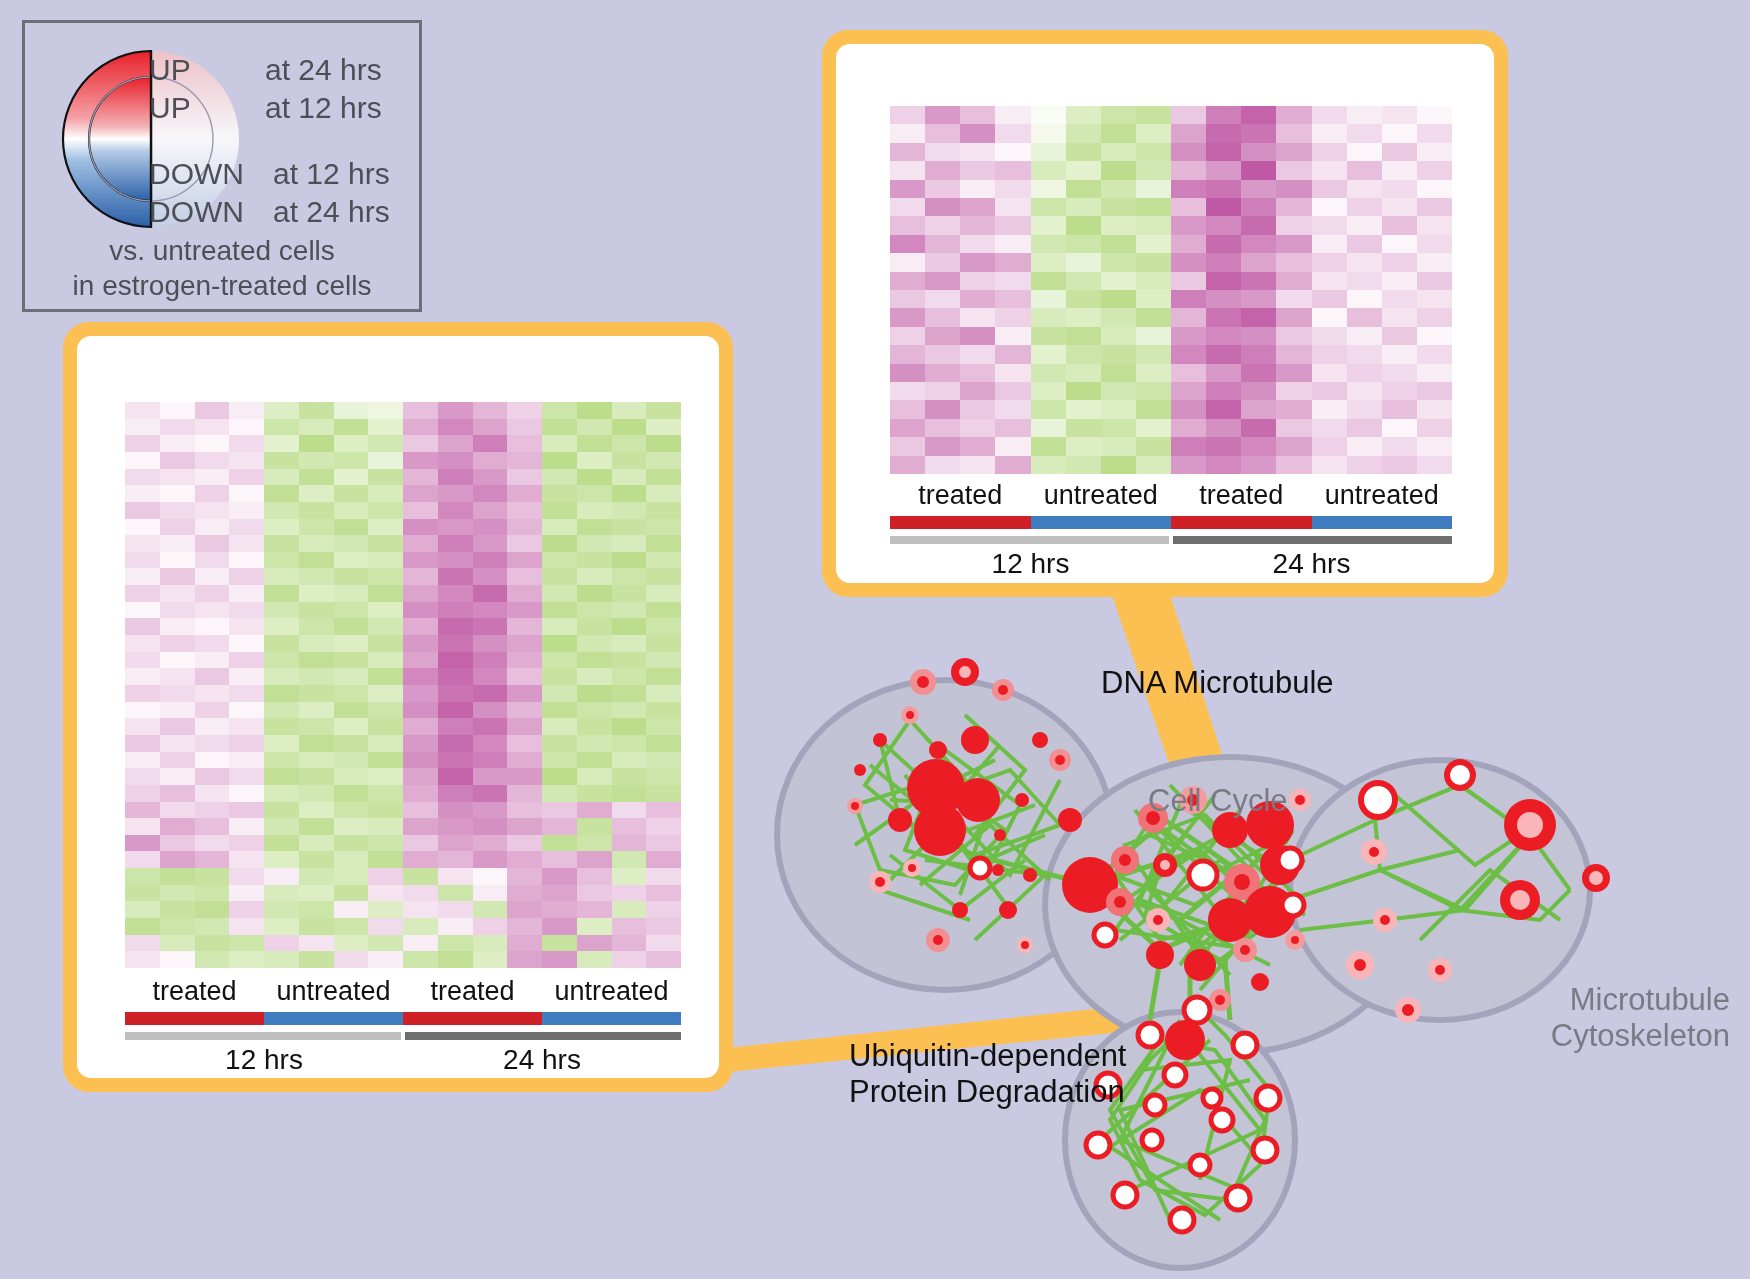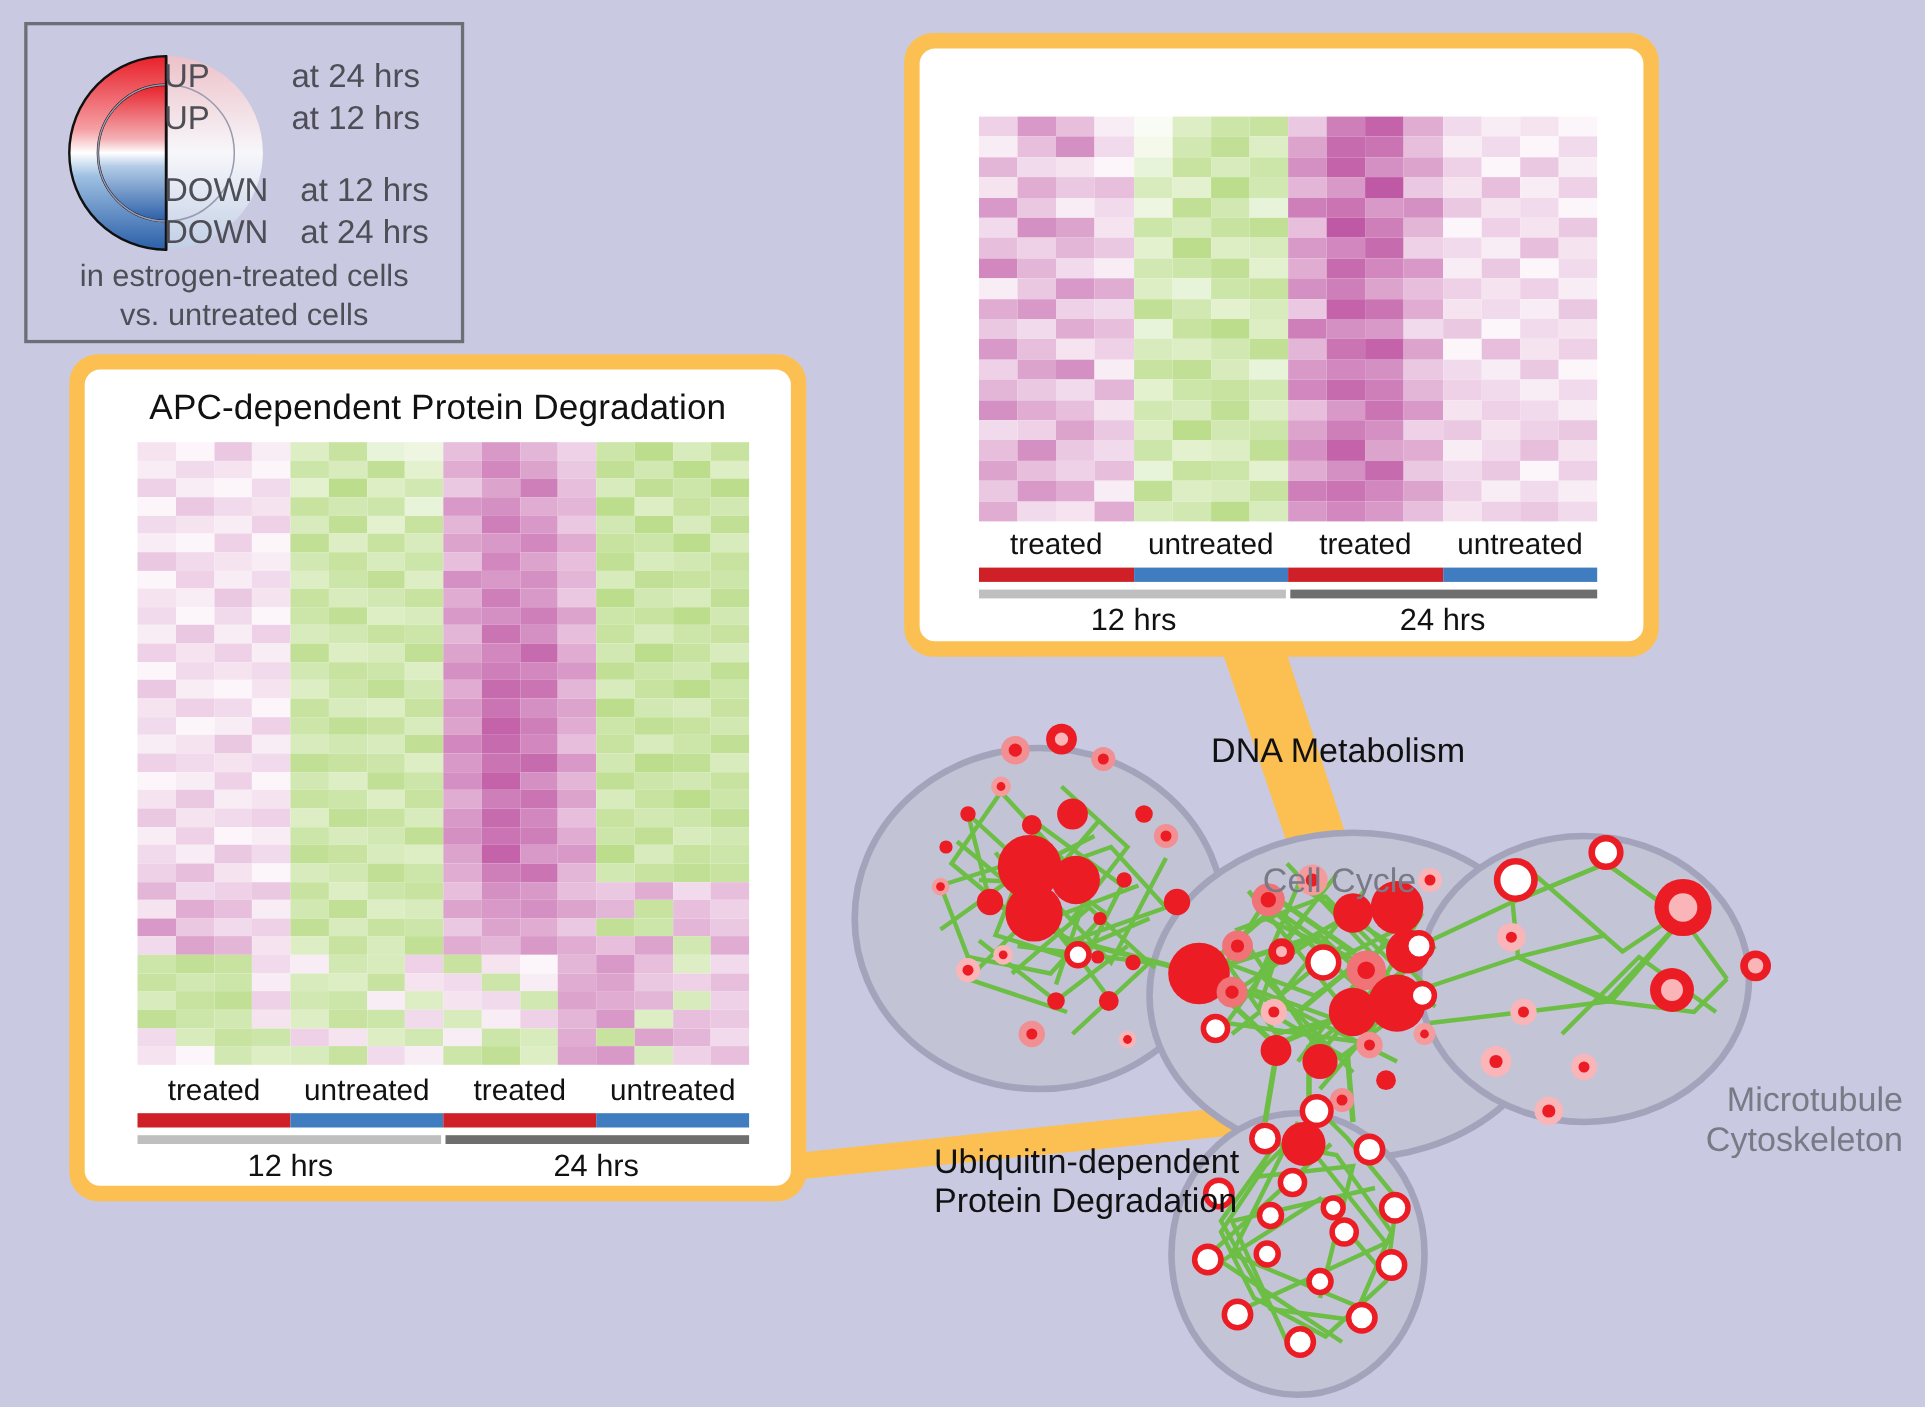--- a/index.html
+++ b/index.html
@@ -134,22 +134,22 @@
     <div class="wl" style="left:124px; top:68px;">UP</div>
     <div class="wl" style="left:240px; top:68px;">at 12 hrs</div>
 
     <div class="wl" style="left:124px; top:134px;">DOWN</div>
     <div class="wl" style="left:248px; top:134px;">at 12 hrs</div>
 
     <div class="wl" style="left:124px; top:172px;">DOWN</div>
     <div class="wl" style="left:248px; top:172px;">at 24 hrs</div>
 
     <div id="cw-footer">
+      <div>vs. untreated cells</div>
       <div>in estrogen-treated cells</div>
-      <div>vs. untreated cells</div>
     </div>
   </div>
 
 
   <div class="panel" id="repfork-panel">
     <div class="panel-inner">
       <div class="heatmap" id="hm-rep" style="left: 54px; top: 62px; width: 562px; height: 368px; grid-template-columns: repeat(16, 1fr); grid-template-rows: repeat(20, 1fr);">
           <div class="hm-cell" style="background: rgb(238, 209, 230);"></div>
           <div class="hm-cell" style="background: rgb(217, 153, 200);"></div>
           <div class="hm-cell" style="background: rgb(231, 190, 220);"></div>
@@ -490,21 +490,20 @@
         </div>
       <div class="time-labels" id="tl-rep" style="left:54px; top:504px; width:562px;">
           <div>12 hrs</div>
           <div>24 hrs</div>
         </div>
     </div>
   </div>
 
   <div class="panel" id="apc-panel">
     <div class="panel-inner">
-      <div class="panel-title">APC-dependent Protein Degradation</div>
       <div class="heatmap" id="hm-apc" style="left: 48px; top: 66px; width: 556px; height: 566px; grid-template-columns: repeat(16, 1fr); grid-template-rows: repeat(34, 1fr);">
           <div class="hm-cell" style="background: rgb(245, 227, 240);"></div>
           <div class="hm-cell" style="background: rgb(252, 246, 250);"></div>
           <div class="hm-cell" style="background: rgb(234, 200, 225);"></div>
           <div class="hm-cell" style="background: rgb(248, 237, 245);"></div>
           <div class="hm-cell" style="background: rgb(221, 238, 197);"></div>
           <div class="hm-cell" style="background: rgb(199, 227, 159);"></div>
           <div class="hm-cell" style="background: rgb(232, 244, 217);"></div>
           <div class="hm-cell" style="background: rgb(238, 246, 226);"></div>
           <div class="hm-cell" style="background: rgb(231, 190, 220);"></div>
@@ -1252,20 +1251,20 @@
         <circle cx="462" cy="500" r="11" fill="#ffffff" stroke="#ec1c24" stroke-width="5"></circle>
         <circle cx="392" cy="520" r="10" fill="#ffffff" stroke="#ec1c24" stroke-width="5"></circle>
         <circle cx="440" cy="545" r="10" fill="#ffffff" stroke="#ec1c24" stroke-width="5"></circle>
         <circle cx="395" cy="485" r="10" fill="#ffffff" stroke="#ec1c24" stroke-width="5"></circle>
         <circle cx="452" cy="478" r="9" fill="#ffffff" stroke="#ec1c24" stroke-width="5"></circle>
         <circle cx="425" cy="420" r="20" fill="#ec1c24"></circle>
       </g>
     </svg>
   </div>
 
-  <div class="net-label" id="lbl-dna">DNA Metabolism</div>
+  <div class="net-label" id="lbl-dna">DNA Microtubule</div>
   <div class="net-label" id="lbl-cellcycle">Cell Cycle</div>
   <div class="net-label" id="lbl-ubq">Ubiquitin-dependent
 Protein Degradation</div>
   <div class="net-label" id="lbl-micro">Microtubule
 Cytoskeleton</div>
 
 </div>
 
 </body></html>

